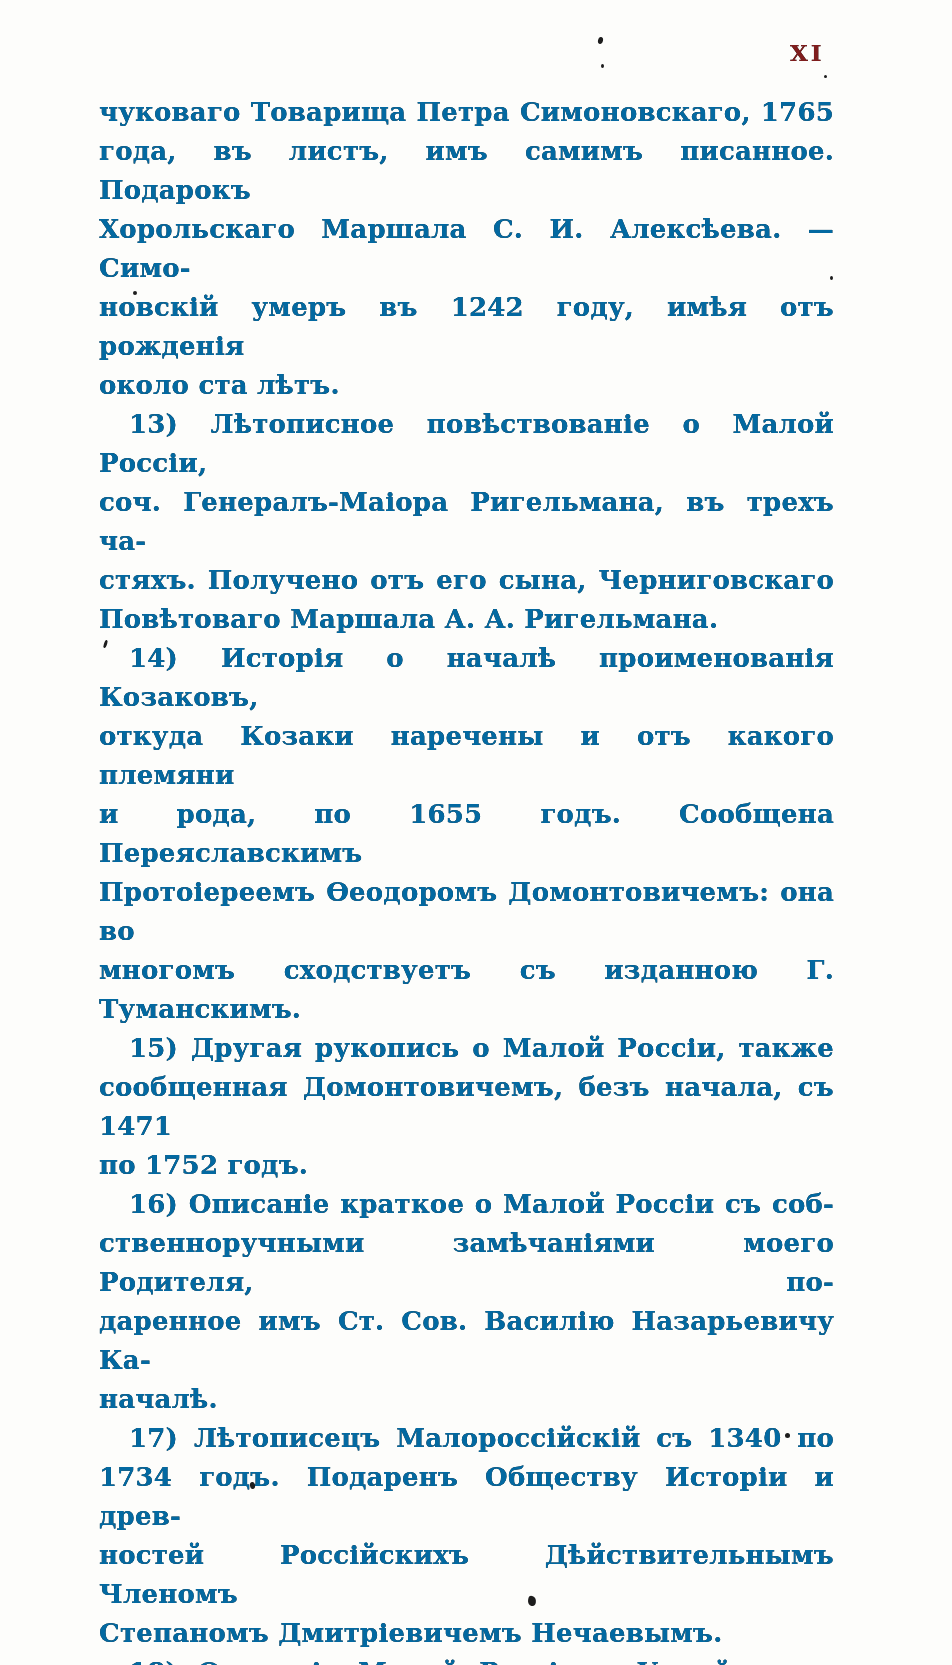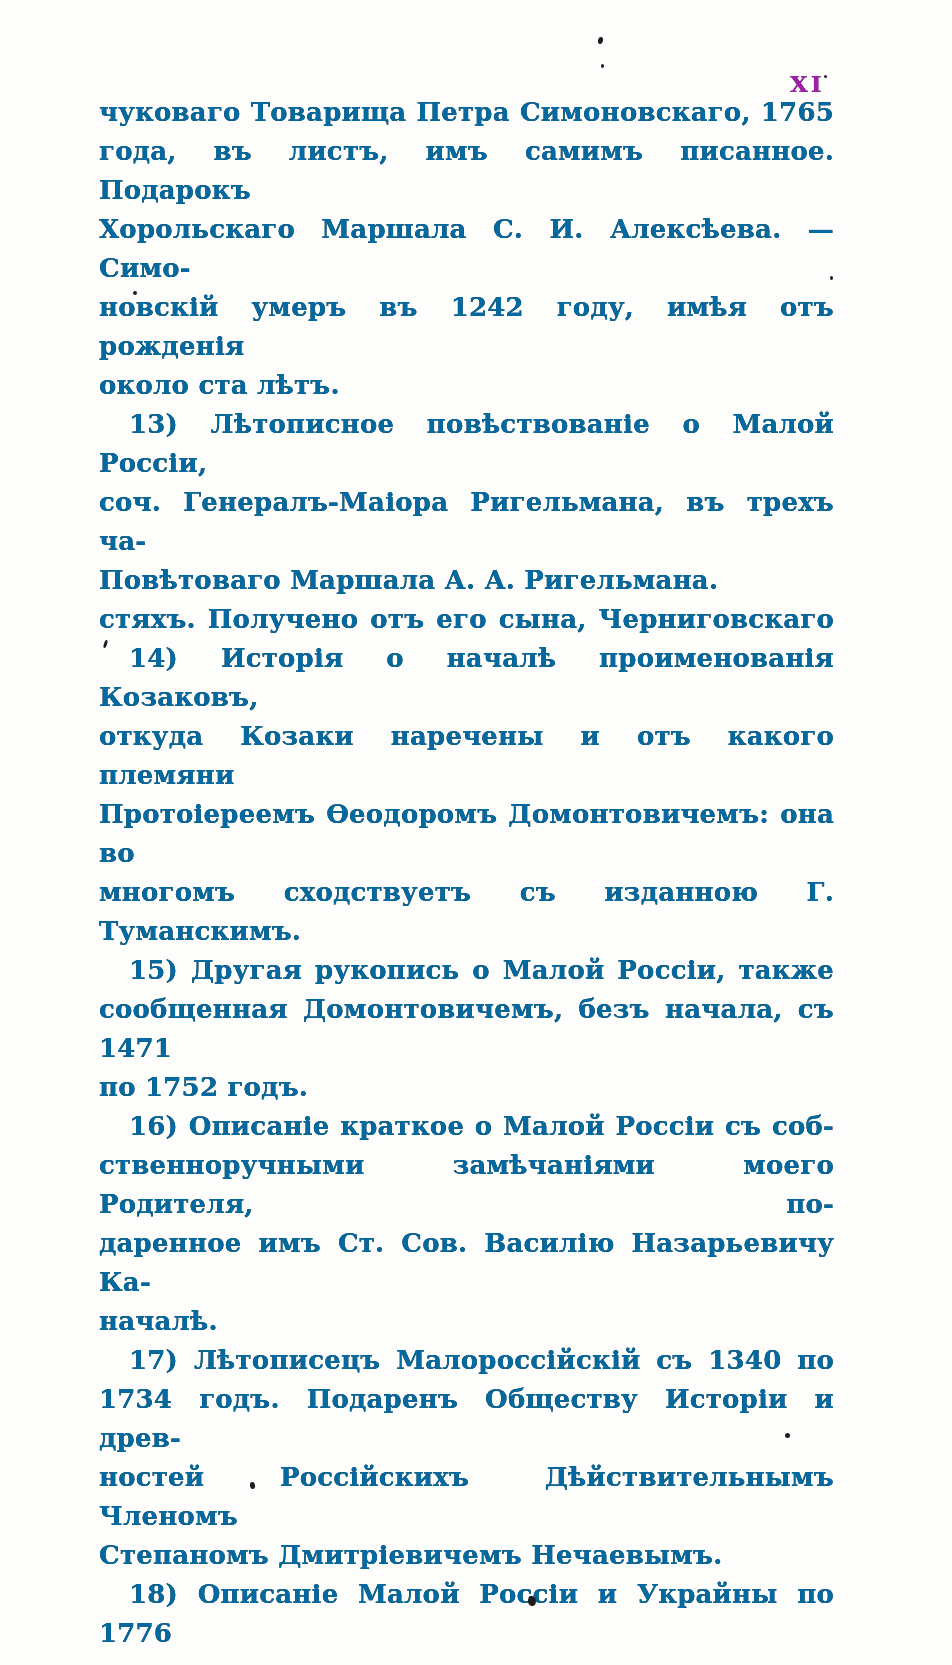--- a/index.html
+++ b/index.html
@@ -17,23 +17,22 @@
     color: #161616;
   }
   .page-number {
     position: absolute;
     left: 790px;
     top: 41px;
     font-size: 23px;
     line-height: 23px;
     font-weight: 700;
     letter-spacing: 3px;
-    color: #a21caf;
+    color: #7f1d1d;
     text-shadow: 0 0 0.5px #141414;
-    margin-top: 31px;
   }
   .text-block {
     position: absolute;
     left: 99px;
     top: 93px;
     width: 735px;
   }
   .para { margin: 0; padding: 0; }
   .line {
     font-size: 26px;
@@ -66,26 +65,27 @@
       <div class="para">
         <div class="line just">чуковаго Товарища Петра Симоновскаго, 1765</div>
         <div class="line just">года, въ листъ, имъ самимъ писанное. Подарокъ</div>
         <div class="line just">Хорольскаго Маршала С. И. Алексѣева. — Симо-</div>
         <div class="line just">новскій умеръ въ 1242 году, имѣя отъ рожденія</div>
         <div class="line">около ста лѣтъ.</div>
       </div>
       <div class="para">
         <div class="line just indent">13) Лѣтописное повѣствованіе о Малой Россіи,</div>
         <div class="line just">соч. Генералъ-Маіора Ригельмана, въ трехъ ча-</div>
+        <div class="line just">стяхъ. Получено отъ его сына, Черниговскаго</div>
         <div class="line">Повѣтоваго Маршала А. А. Ригельмана.</div>
-        <div class="line just">стяхъ. Получено отъ его сына, Черниговскаго</div>
       </div>
       <div class="para">
         <div class="line just indent">14) Исторія о началѣ проименованія Козаковъ,</div>
         <div class="line just">откуда Козаки наречены и отъ какого племяни</div>
+        <div class="line just">и рода, по 1655 годъ. Сообщена Переяславскимъ</div>
         <div class="line just">Протоіереемъ Ѳеодоромъ Домонтовичемъ: она во</div>
         <div class="line">многомъ сходствуетъ съ изданною Г. Туманскимъ.</div>
       </div>
       <div class="para">
         <div class="line just indent">15) Другая рукопись о Малой Россіи, также</div>
         <div class="line just">сообщенная Домонтовичемъ, безъ начала, съ 1471</div>
         <div class="line">по 1752 годъ.</div>
       </div>
       <div class="para">
         <div class="line just indent">16) Описаніе краткое о Малой Россіи съ соб-</div>

